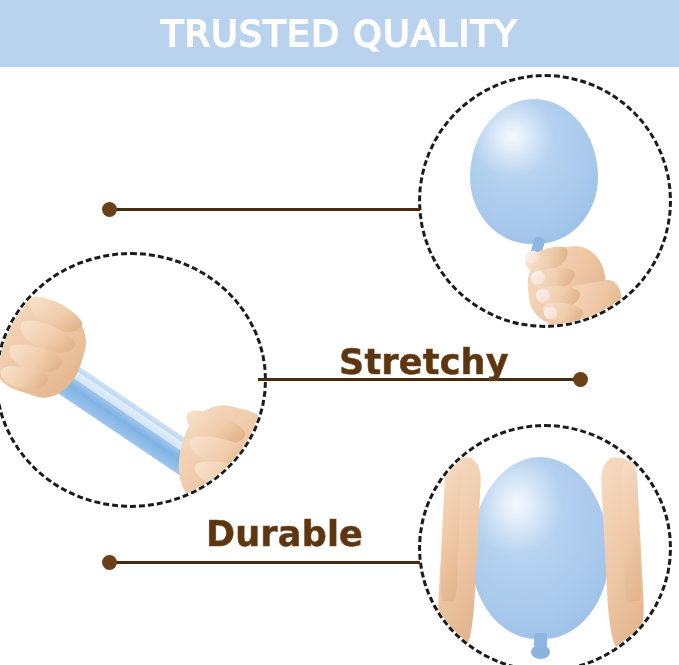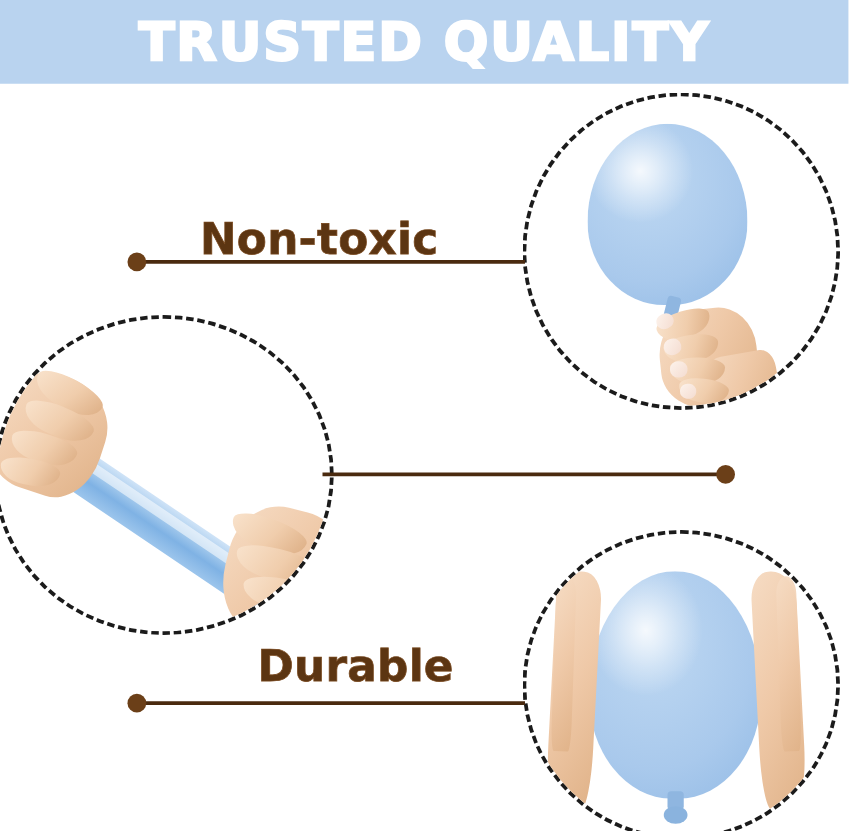--- a/index.html
+++ b/index.html
@@ -32,22 +32,22 @@
     position: absolute;
     left: 0;
     top: 0;
     width: 679px;
     height: 67px;
     display: flex;
     align-items: center;
     justify-content: center;
     color: #ffffff;
     font-family: "DejaVu Sans", sans-serif;
-    font-weight: 700;
-    font-size: 42px;
+    font-weight: 400;
+    font-size: 36px;
     letter-spacing: 1.5px;
     text-transform: uppercase;
     -webkit-text-stroke: 2px #ffffff;
     white-space: nowrap;
   }
 
   
   .feature-circle {
     position: absolute;
     border-radius: 50%;
@@ -224,22 +224,22 @@
                   border-radius:40% 55% 30% 20% / 12% 14% 26% 26%;
                   transform:rotate(-3deg);"></div>
       <div class="skin" style="left:202px; top:34px; width:16px; height:140px;
                   border-radius:60% 60% 18% 18% / 12% 12% 20% 20%;
                   transform:rotate(-2deg); opacity:0.92;"></div>
     </div>
   </div>
 
   <div class="connector-line" style="left:108px; top:208px; width:312px;"></div>
   <div class="connector-dot" style="left:102px; top:202px;"></div>
-  <div class="feature-label" id="label-nontoxic">Non-toxic</div>
 
   <div class="connector-line" style="left:258px; top:378px; width:322px;"></div>
   <div class="connector-dot" style="left:573px; top:372px;"></div>
+  <div class="feature-label" id="label-stretchy">Stretchy</div>
 
   <div class="connector-line" style="left:108px; top:561px; width:312px;"></div>
   <div class="connector-dot" style="left:102px; top:555px;"></div>
   <div class="feature-label" id="label-durable">Durable</div>
 
 </div>
 
 </body></html>

